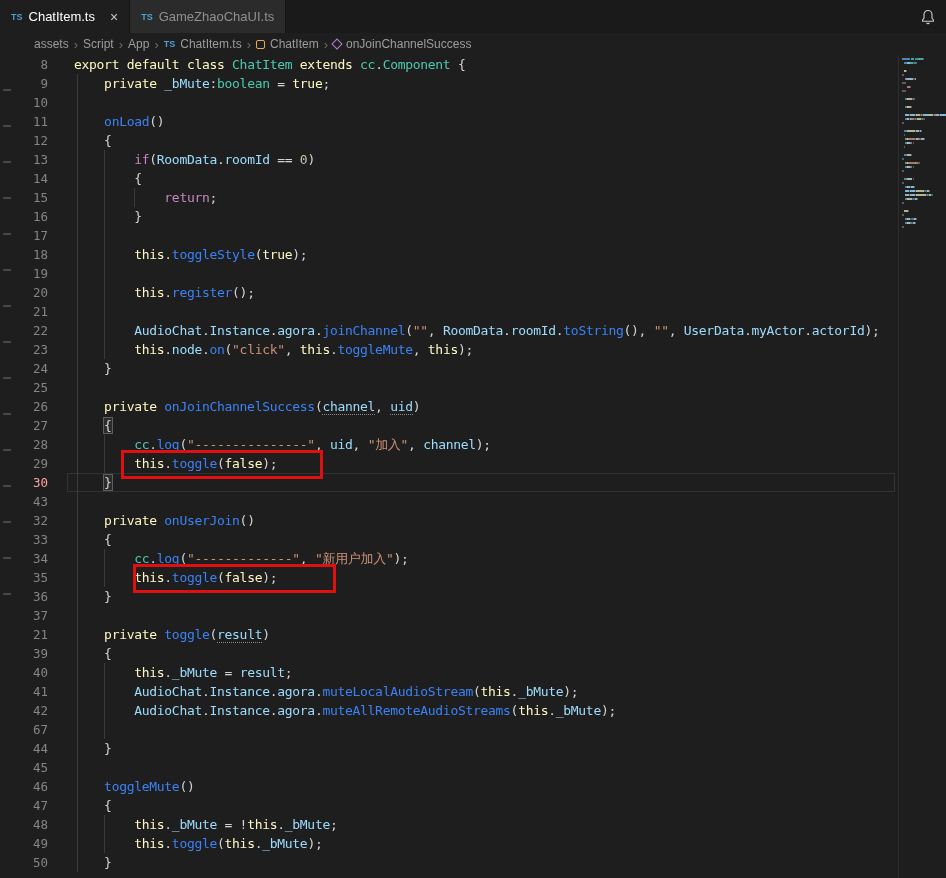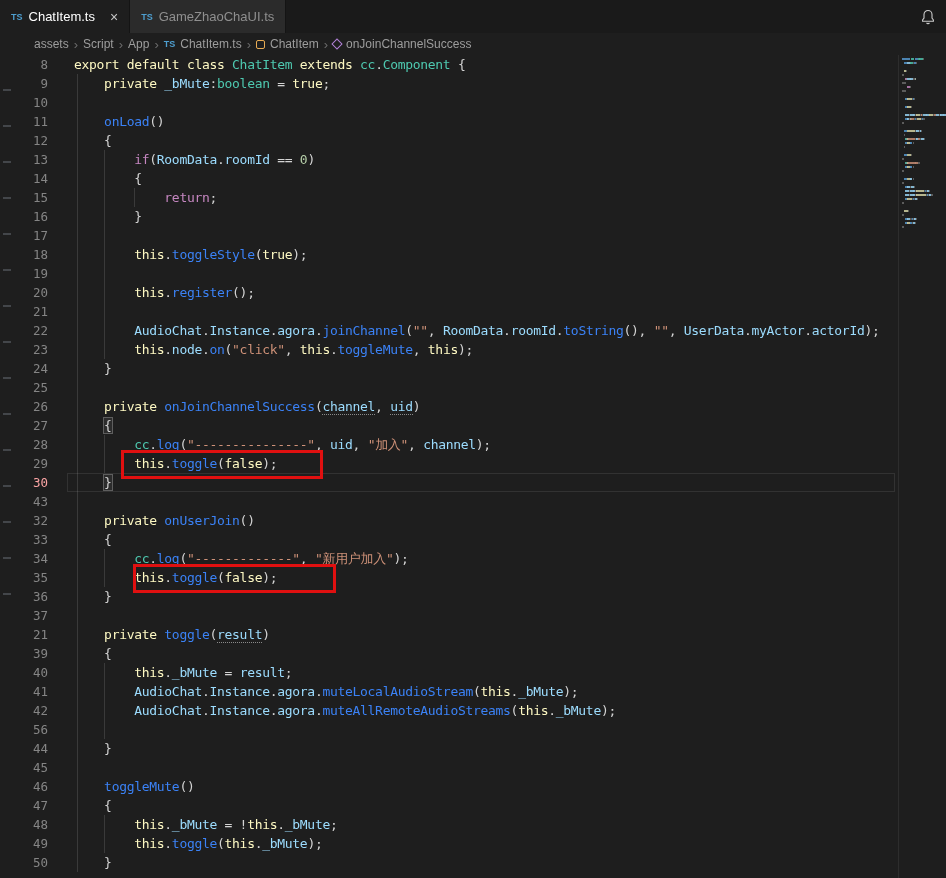--- a/index.html
+++ b/index.html
@@ -145,21 +145,21 @@
         <div class="line"><span class="num">33</span><span class="txt"><span class="tk-p">    {</span></span></div>
         <div class="line"><span class="num">34</span><span class="txt"><span class="tk-p">        </span><span class="tk-t">cc</span><span class="tk-p">.</span><span class="tk-f">log</span><span class="tk-p">(</span><span class="tk-s">"-------------"</span><span class="tk-p">, </span><span class="tk-s">"新用户加入"</span><span class="tk-p">);</span></span></div>
         <div class="line"><span class="num">35</span><span class="txt"><span class="tk-p">        </span><span class="tk-k">this</span><span class="tk-p">.</span><span class="tk-f">toggle</span><span class="tk-p">(</span><span class="tk-k">false</span><span class="tk-p">);</span></span></div>
         <div class="line"><span class="num">36</span><span class="txt"><span class="tk-p">    }</span></span></div>
         <div class="line"><span class="num">37</span><span class="txt"></span></div>
         <div class="line"><span class="num">21</span><span class="txt"><span class="tk-p">    </span><span class="tk-k">private</span><span class="tk-p"> </span><span class="tk-f">toggle</span><span class="tk-p">(</span><span class="tk-v hint">result</span><span class="tk-p">)</span></span></div>
         <div class="line"><span class="num">39</span><span class="txt"><span class="tk-p">    {</span></span></div>
         <div class="line"><span class="num">40</span><span class="txt"><span class="tk-p">        </span><span class="tk-k">this</span><span class="tk-p">.</span><span class="tk-v">_bMute</span><span class="tk-p"> = </span><span class="tk-v">result</span><span class="tk-p">;</span></span></div>
         <div class="line"><span class="num">41</span><span class="txt"><span class="tk-p">        </span><span class="tk-v">AudioChat</span><span class="tk-p">.</span><span class="tk-v">Instance</span><span class="tk-p">.</span><span class="tk-v">agora</span><span class="tk-p">.</span><span class="tk-f">muteLocalAudioStream</span><span class="tk-p">(</span><span class="tk-k">this</span><span class="tk-p">.</span><span class="tk-v">_bMute</span><span class="tk-p">);</span></span></div>
         <div class="line"><span class="num">42</span><span class="txt"><span class="tk-p">        </span><span class="tk-v">AudioChat</span><span class="tk-p">.</span><span class="tk-v">Instance</span><span class="tk-p">.</span><span class="tk-v">agora</span><span class="tk-p">.</span><span class="tk-f">muteAllRemoteAudioStreams</span><span class="tk-p">(</span><span class="tk-k">this</span><span class="tk-p">.</span><span class="tk-v">_bMute</span><span class="tk-p">);</span></span></div>
-        <div class="line"><span class="num">56</span></div>
+        <div class="line"><span class="num">67</span></div>
         <div class="line"><span class="num">44</span><span class="txt"><span class="tk-p">    }</span></span></div>
         <div class="line"><span class="num">45</span><span class="txt"></span></div>
         <div class="line"><span class="num">46</span><span class="txt"><span class="tk-p">    </span><span class="tk-f">toggleMute</span><span class="tk-p">()</span></span></div>
         <div class="line"><span class="num">47</span><span class="txt"><span class="tk-p">    {</span></span></div>
         <div class="line"><span class="num">48</span><span class="txt"><span class="tk-p">        </span><span class="tk-k">this</span><span class="tk-p">.</span><span class="tk-v">_bMute</span><span class="tk-p"> = !</span><span class="tk-k">this</span><span class="tk-p">.</span><span class="tk-v">_bMute</span><span class="tk-p">;</span></span></div>
         <div class="line"><span class="num">49</span><span class="txt"><span class="tk-p">        </span><span class="tk-k">this</span><span class="tk-p">.</span><span class="tk-f">toggle</span><span class="tk-p">(</span><span class="tk-k">this</span><span class="tk-p">.</span><span class="tk-v">_bMute</span><span class="tk-p">);</span></span></div>
         <div class="line"><span class="num">50</span><span class="txt"><span class="tk-p">    }</span></span></div>
       </div>
     <div id="annotations">
         <div class="redbox" style="left: 104px; top: 395px; width: 202px; height: 29px; border-color: rgb(224, 16, 16);"></div>

